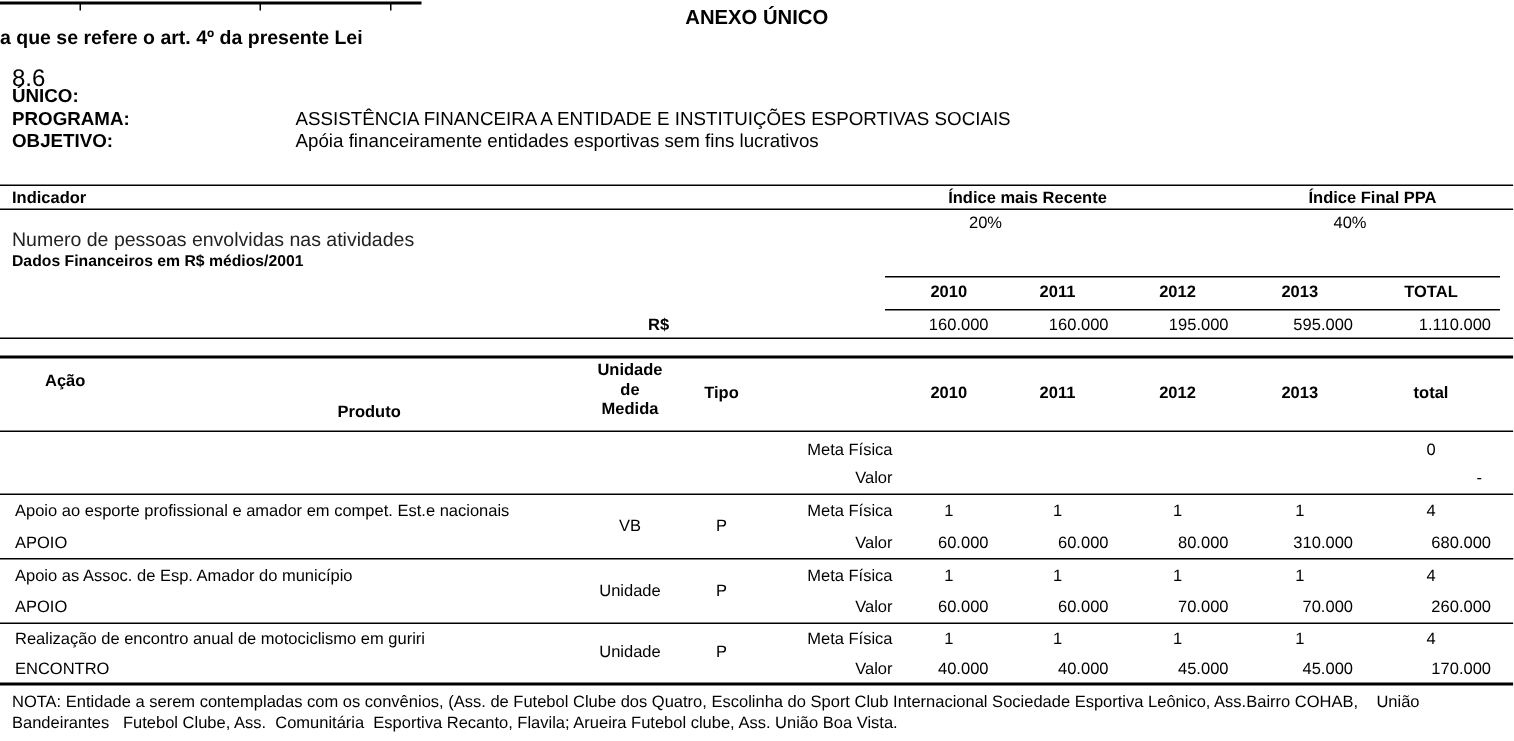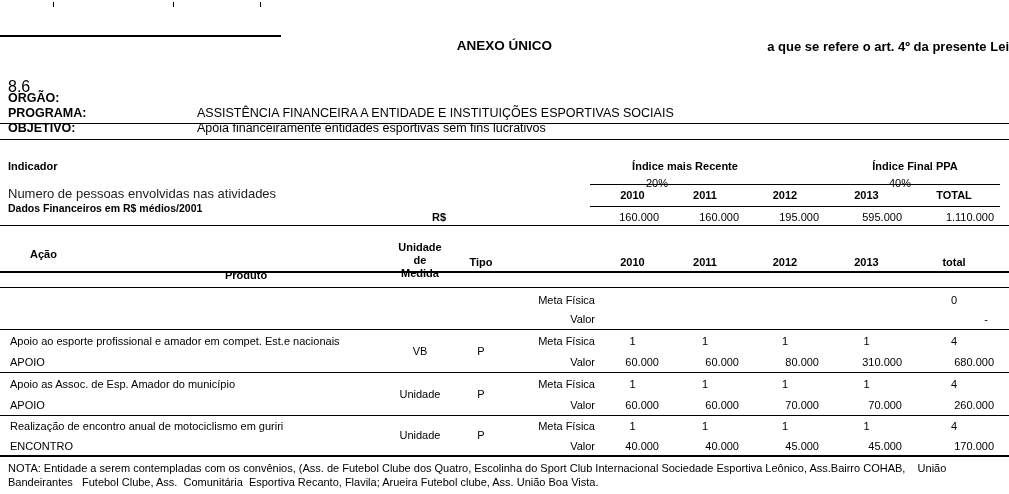--- a/index.html
+++ b/index.html
@@ -1,23 +1,23 @@
 <!DOCTYPE html>
 <html><head>
 <meta charset="utf-8">
 <style>
   html,body{margin:0;padding:0;background:#fff;}
   #page{position:relative;width:1009px;height:494px;background:#fff;overflow:hidden;
         font-family:"Liberation Sans",sans-serif;color:#000;}
-  .abs{position:absolute;margin-top:34px;}
+  .abs{position:absolute;}
   .b{font-weight:bold;}
   .hline{position:absolute;background:#000;height:1px;}
   .vtick{position:absolute;background:#000;width:1px;height:5px;top:2px;}
   .title1{top:4px;left:0;width:1009px;text-align:center;font-size:13.5px;font-weight:bold;}
-  .title2{top:5px;left:0;width:1009px;text-align:right;font-size:13px;font-weight:bold;}
+  .title2{top:17px;left:0;width:1009px;text-align:left;font-size:13px;font-weight:bold;}
   .small{font-size:16px;}
   .meta-label{left:8px;font-size:12.5px;font-weight:bold;}
   .meta-value{left:197px;font-size:12.5px;}
   .t11{font-size:11px;}
   .t10b{font-size:10.5px;font-weight:bold;}
   .cell{position:absolute;font-size:11px;}
   .c-unid{left:390px;width:60px;text-align:center;}
   .c-tipo{left:450px;width:62px;text-align:center;}
   .c-lbl{left:512px;width:83px;text-align:right;}
   .c-y0{left:600px;width:65px;}
@@ -40,21 +40,21 @@
   <div class="abs" style="top:1px;left:0;width:281px;height:2px;background:#000;"></div>
   <div class="vtick" style="left:53px;"></div>
   <div class="vtick" style="left:173px;"></div>
   <div class="vtick" style="left:260px;"></div>
 
   <div class="abs title1">ANEXO ÚNICO</div>
   <div class="abs title2">a que se refere o art. 4º da presente Lei</div>
 
   <div class="abs small" style="top:44px;left:8px;">8.6</div>
 
-  <div class="abs meta-label" style="top:57px;">ÓRGÃO:</div>
+  <div class="abs meta-label" style="top:57px;">ÚNICO:</div>
   <div class="abs meta-label" style="top:72px;">PROGRAMA:</div>
   <div class="abs meta-value" style="top:72px;">ASSISTÊNCIA FINANCEIRA A ENTIDADE E INSTITUIÇÕES ESPORTIVAS SOCIAIS</div>
   <div class="abs meta-label" style="top:87px;">OBJETIVO:</div>
   <div class="abs meta-value" style="top:87px;">Apóia financeiramente entidades esportivas sem fins lucrativos</div>
 
   <div class="hline" style="top:123px;left:0;width:1009px;"></div>
   <div class="abs t11 b" style="top:126px;left:8px;">Indicador</div>
   <div class="abs t11 b ctr" style="top:126px;left:600px;width:170px;">Índice mais Recente</div>
   <div class="abs t11 b ctr" style="top:126px;left:830px;width:170px;">Índice Final PPA</div>
   <div class="hline" style="top:139px;left:0;width:1009px;"></div>

